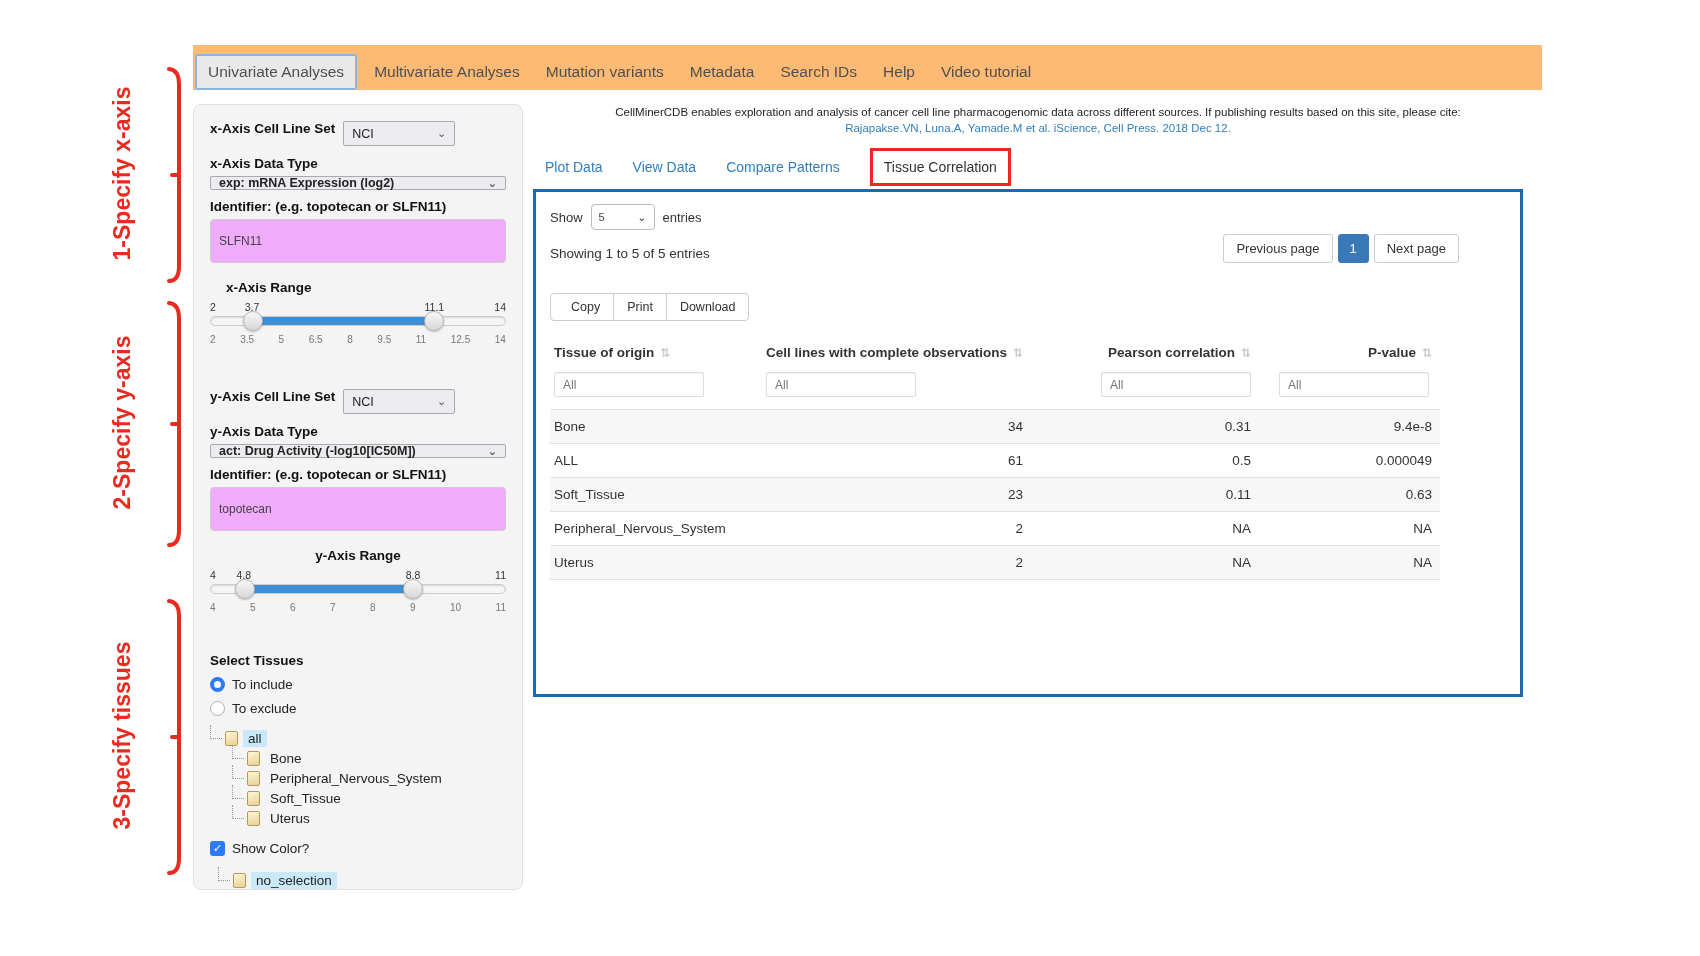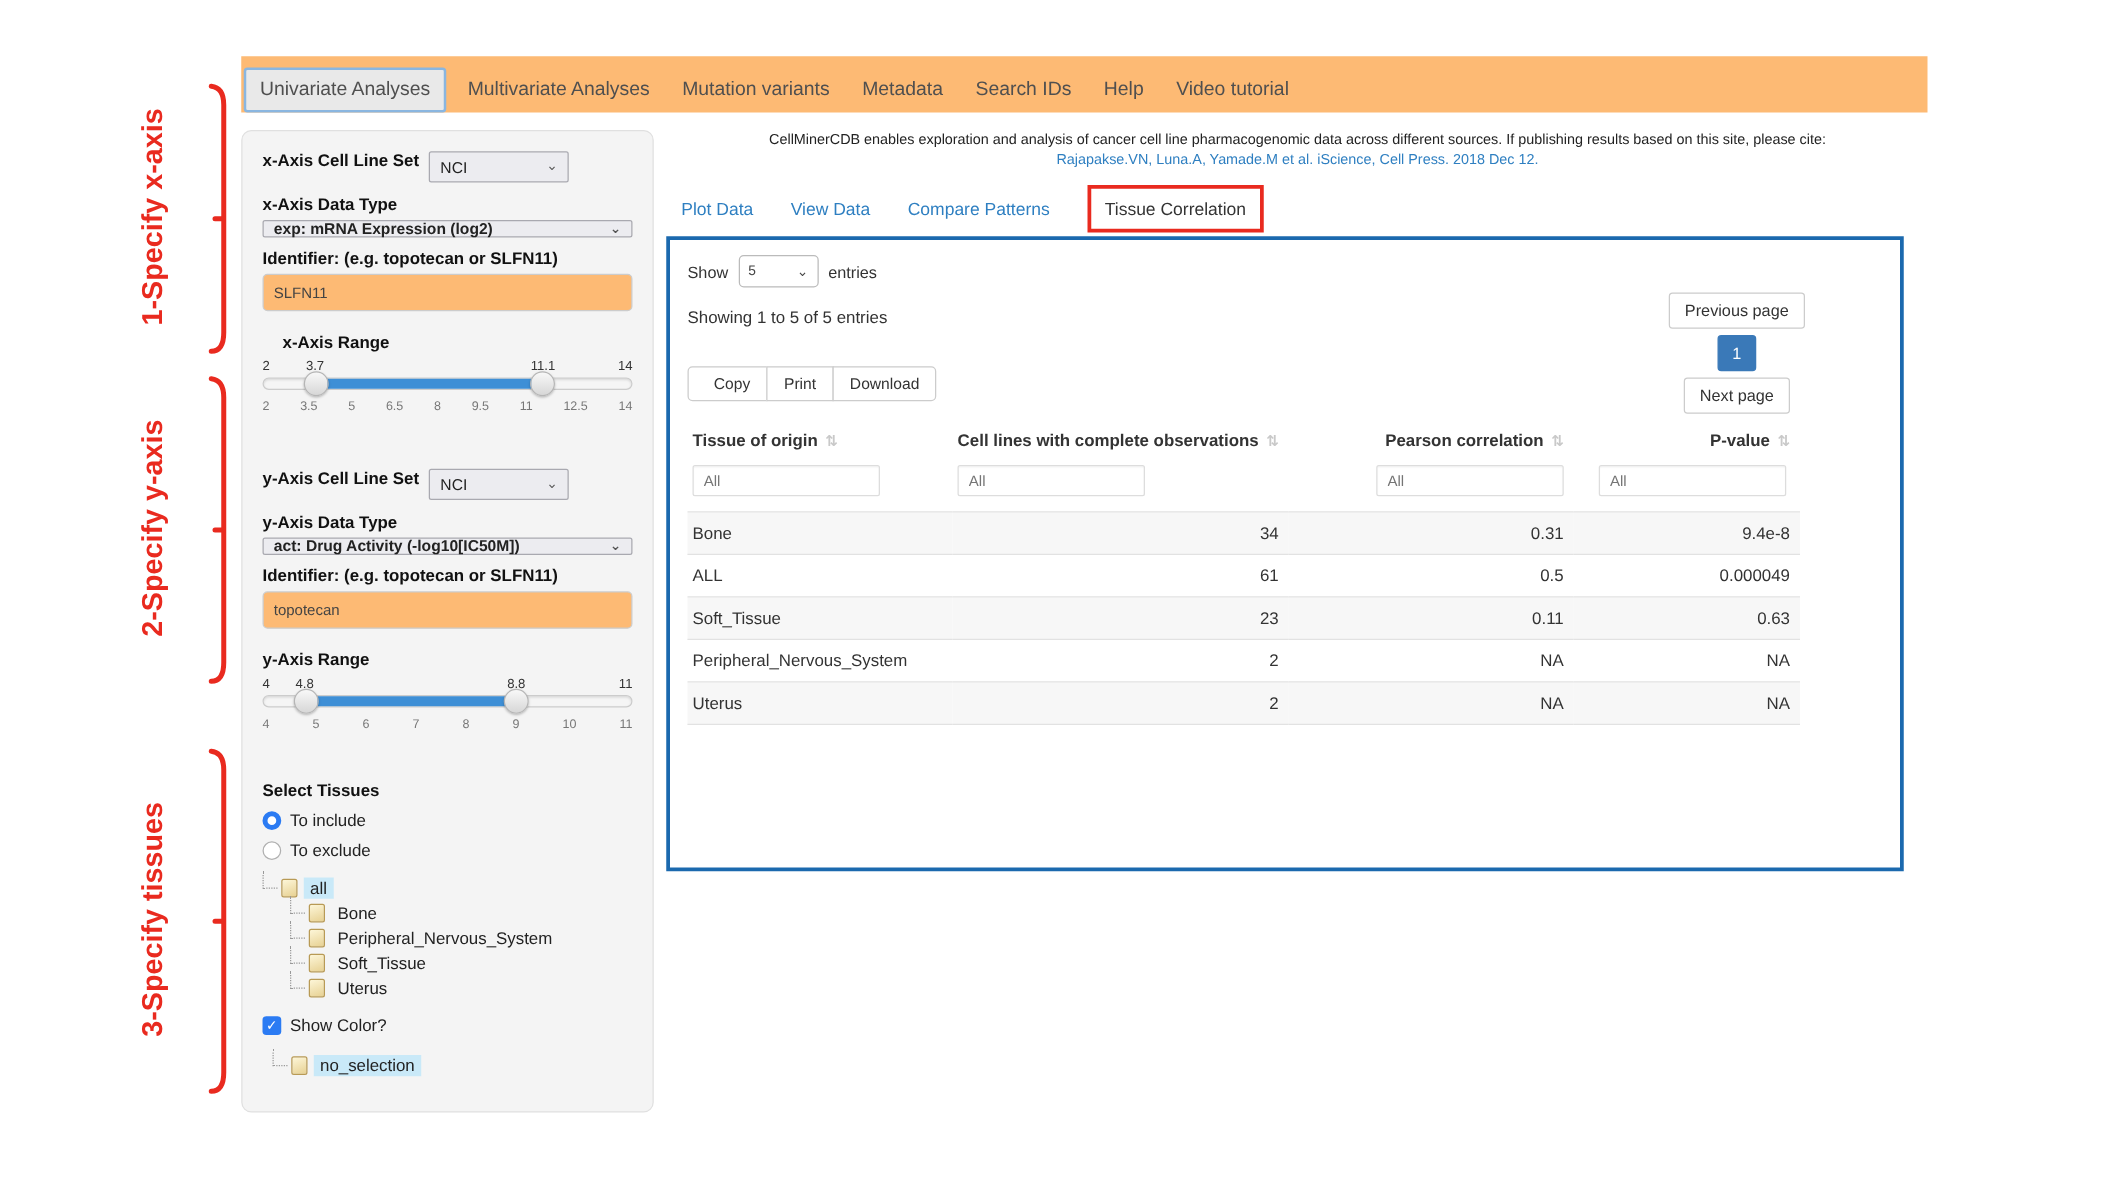--- a/index.html
+++ b/index.html
@@ -20,21 +20,21 @@
   
   .sidebar { position:absolute; left:193px; top:104px; width:330px; height:786px;
     background:#f4f4f4; border:1px solid #e0e0e0; border-radius:8px; padding:16px 16px; }
   .blabel { font-weight:bold; font-size:13.5px; color:#111; }
   .inline-row { display:flex; align-items:flex-start; gap:8px; }
   .sel { display:flex; align-items:center; justify-content:space-between;
     background:#ececf0; border:1px solid #a9a9b0; border-radius:2px; height:25px;
     padding:0 8px; font-size:12.5px; color:#222; cursor:pointer; }
   .sel .chev { font-size:11px; color:#555; line-height:1; }
   .sel-wide { margin-top:5px; height:14px;font-weight:bold; }
-  .ti { background:#fdba74; border:1px solid #ccc; border-radius:4px; height:30px;
+  .ti { background:#f0abfc; border:1px solid #ccc; border-radius:4px; height:44px;
     font-size:12px; color:#444; padding:0 8px; width:100%; margin-top:5px;
     font-family:"Liberation Sans","DejaVu Sans",sans-serif; }
 
   .slider { position:relative; margin-top:6px; }
   .sl-top { position:relative; height:15px; font-size:10.5px; color:#333; }
   .sl-top span { position:absolute; }
   .sl-minlab { left:0; } .sl-maxlab { right:0; }
   .sl-low, .sl-high { transform:translateX(-50%); }
   .sl-track { position:relative; height:10px; background:#f5f5f5; border:1px solid #ccc;
     border-radius:6px; box-shadow:inset 0 1px 2px rgba(0,0,0,.12); }
@@ -69,21 +69,21 @@
   .mtab.active { color:#333; border:3px solid #e92a1f; padding:8px 11px; background:#fff; }
 
   .panel { position:relative; margin-top:3px; width:990px; height:508px;
     border:3px solid #1b69ae; padding:12px 14px; background:#fff; }
   .show-row { display:flex; align-items:center; gap:8px; font-size:13px; color:#333; }
   .mini-sel { width:64px; height:26px; border:1px solid #bbb; border-radius:4px;
     display:flex; align-items:center; justify-content:space-between; padding:0 7px;
     font-size:11px; color:#444; background:#fff; cursor:pointer; }
   .showing { font-size:13.5px; color:#333; margin-top:16px; }
 
-  .pag { position:absolute; top:42px; right:76px; display:flex; gap:5px; font-size:13px; align-items:center;flex-direction:column; }
+  .pag { position:absolute; top:42px; right:61px; display:flex; gap:5px; font-size:13px; align-items:center; }
   .pbtn { border:1px solid #ccc; border-radius:3px; padding:6px 12px; color:#333; background:#fff; cursor:pointer; }
   .pcur { background:#3a79b8; border:1px solid #3a79b8; border-radius:3px; padding:6px 11px; color:#fff; cursor:pointer; }
 
   .bgrp { display:inline-flex; margin-top:32px; }
   .gbtn { border:1px solid #ccc; background:#fff; padding:6px 13px; font-size:12.5px;
     color:#333; margin-left:-1px; cursor:pointer; }
   .gbtn:first-child { border-radius:4px 0 0 4px; margin-left:0;padding-left:20px; }
   .gbtn:last-child { border-radius:0 4px 4px 0; }
 
   table.dt { width:890px; border-collapse:collapse; margin-top:14px; font-size:13.5px; color:#333; }
@@ -180,21 +180,21 @@
 
   <div class="blabel" style="margin-top:10px;">y-Axis Data Type</div>
   <div class="sel sel-wide">
     <span>act: Drug Activity (-log10[IC50M])</span>
     <span class="chev">⌄</span>
   </div>
 
   <div class="blabel" style="margin-top:9px;">Identifier: (e.g. topotecan or SLFN11)</div>
   <input class="ti" type="text" value="topotecan" style="">
 
-  <div class="blabel" style="margin-top:17px;">y-Axis Range</div>
+  <div class="blabel" style="margin-top:17px;text-align:center;">y-Axis Range</div>
   <div class="slider">
     <div class="sl-top">
       <span class="sl-minlab">4</span>
       <span class="sl-low" style="left:11.4%;">4.8</span>
       <span class="sl-high" style="left:68.6%;">8.8</span>
       <span class="sl-maxlab">11</span>
     </div>
     <div class="sl-track">
       <div class="sl-fill" style="left:11.4%; width:57.2%;"></div>
       <div class="sl-handle" style="left:11.4%;"></div>

